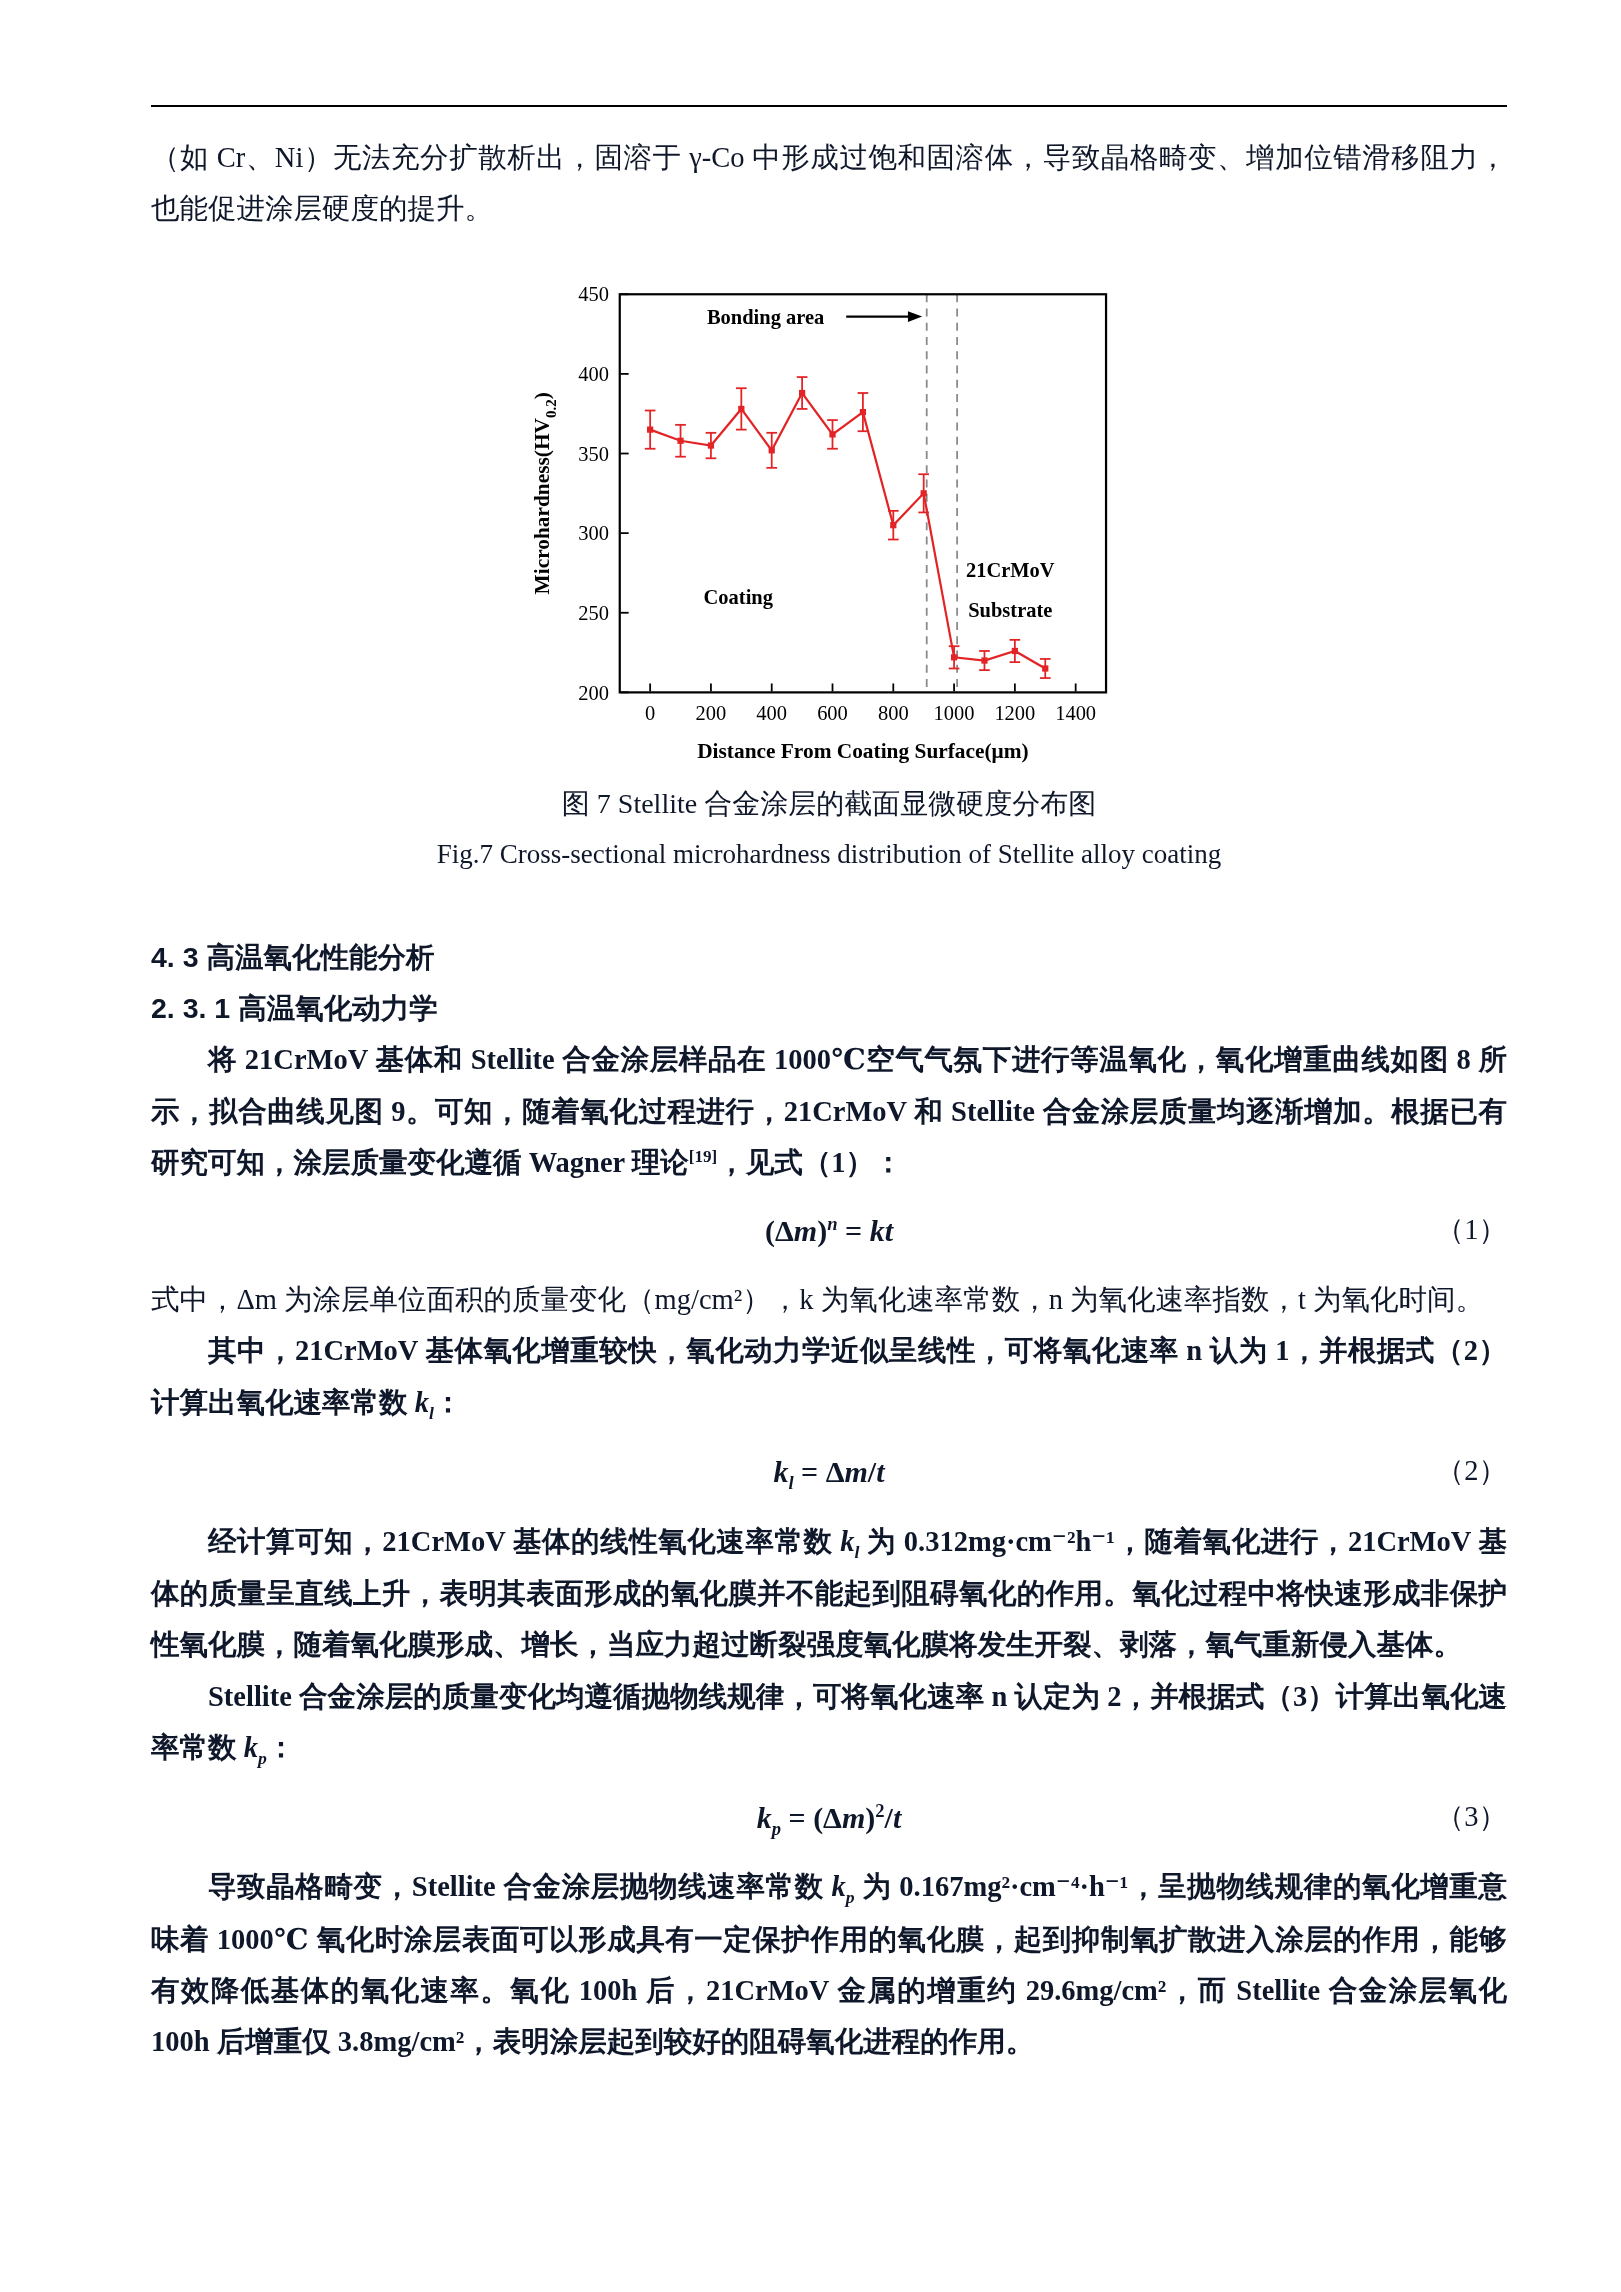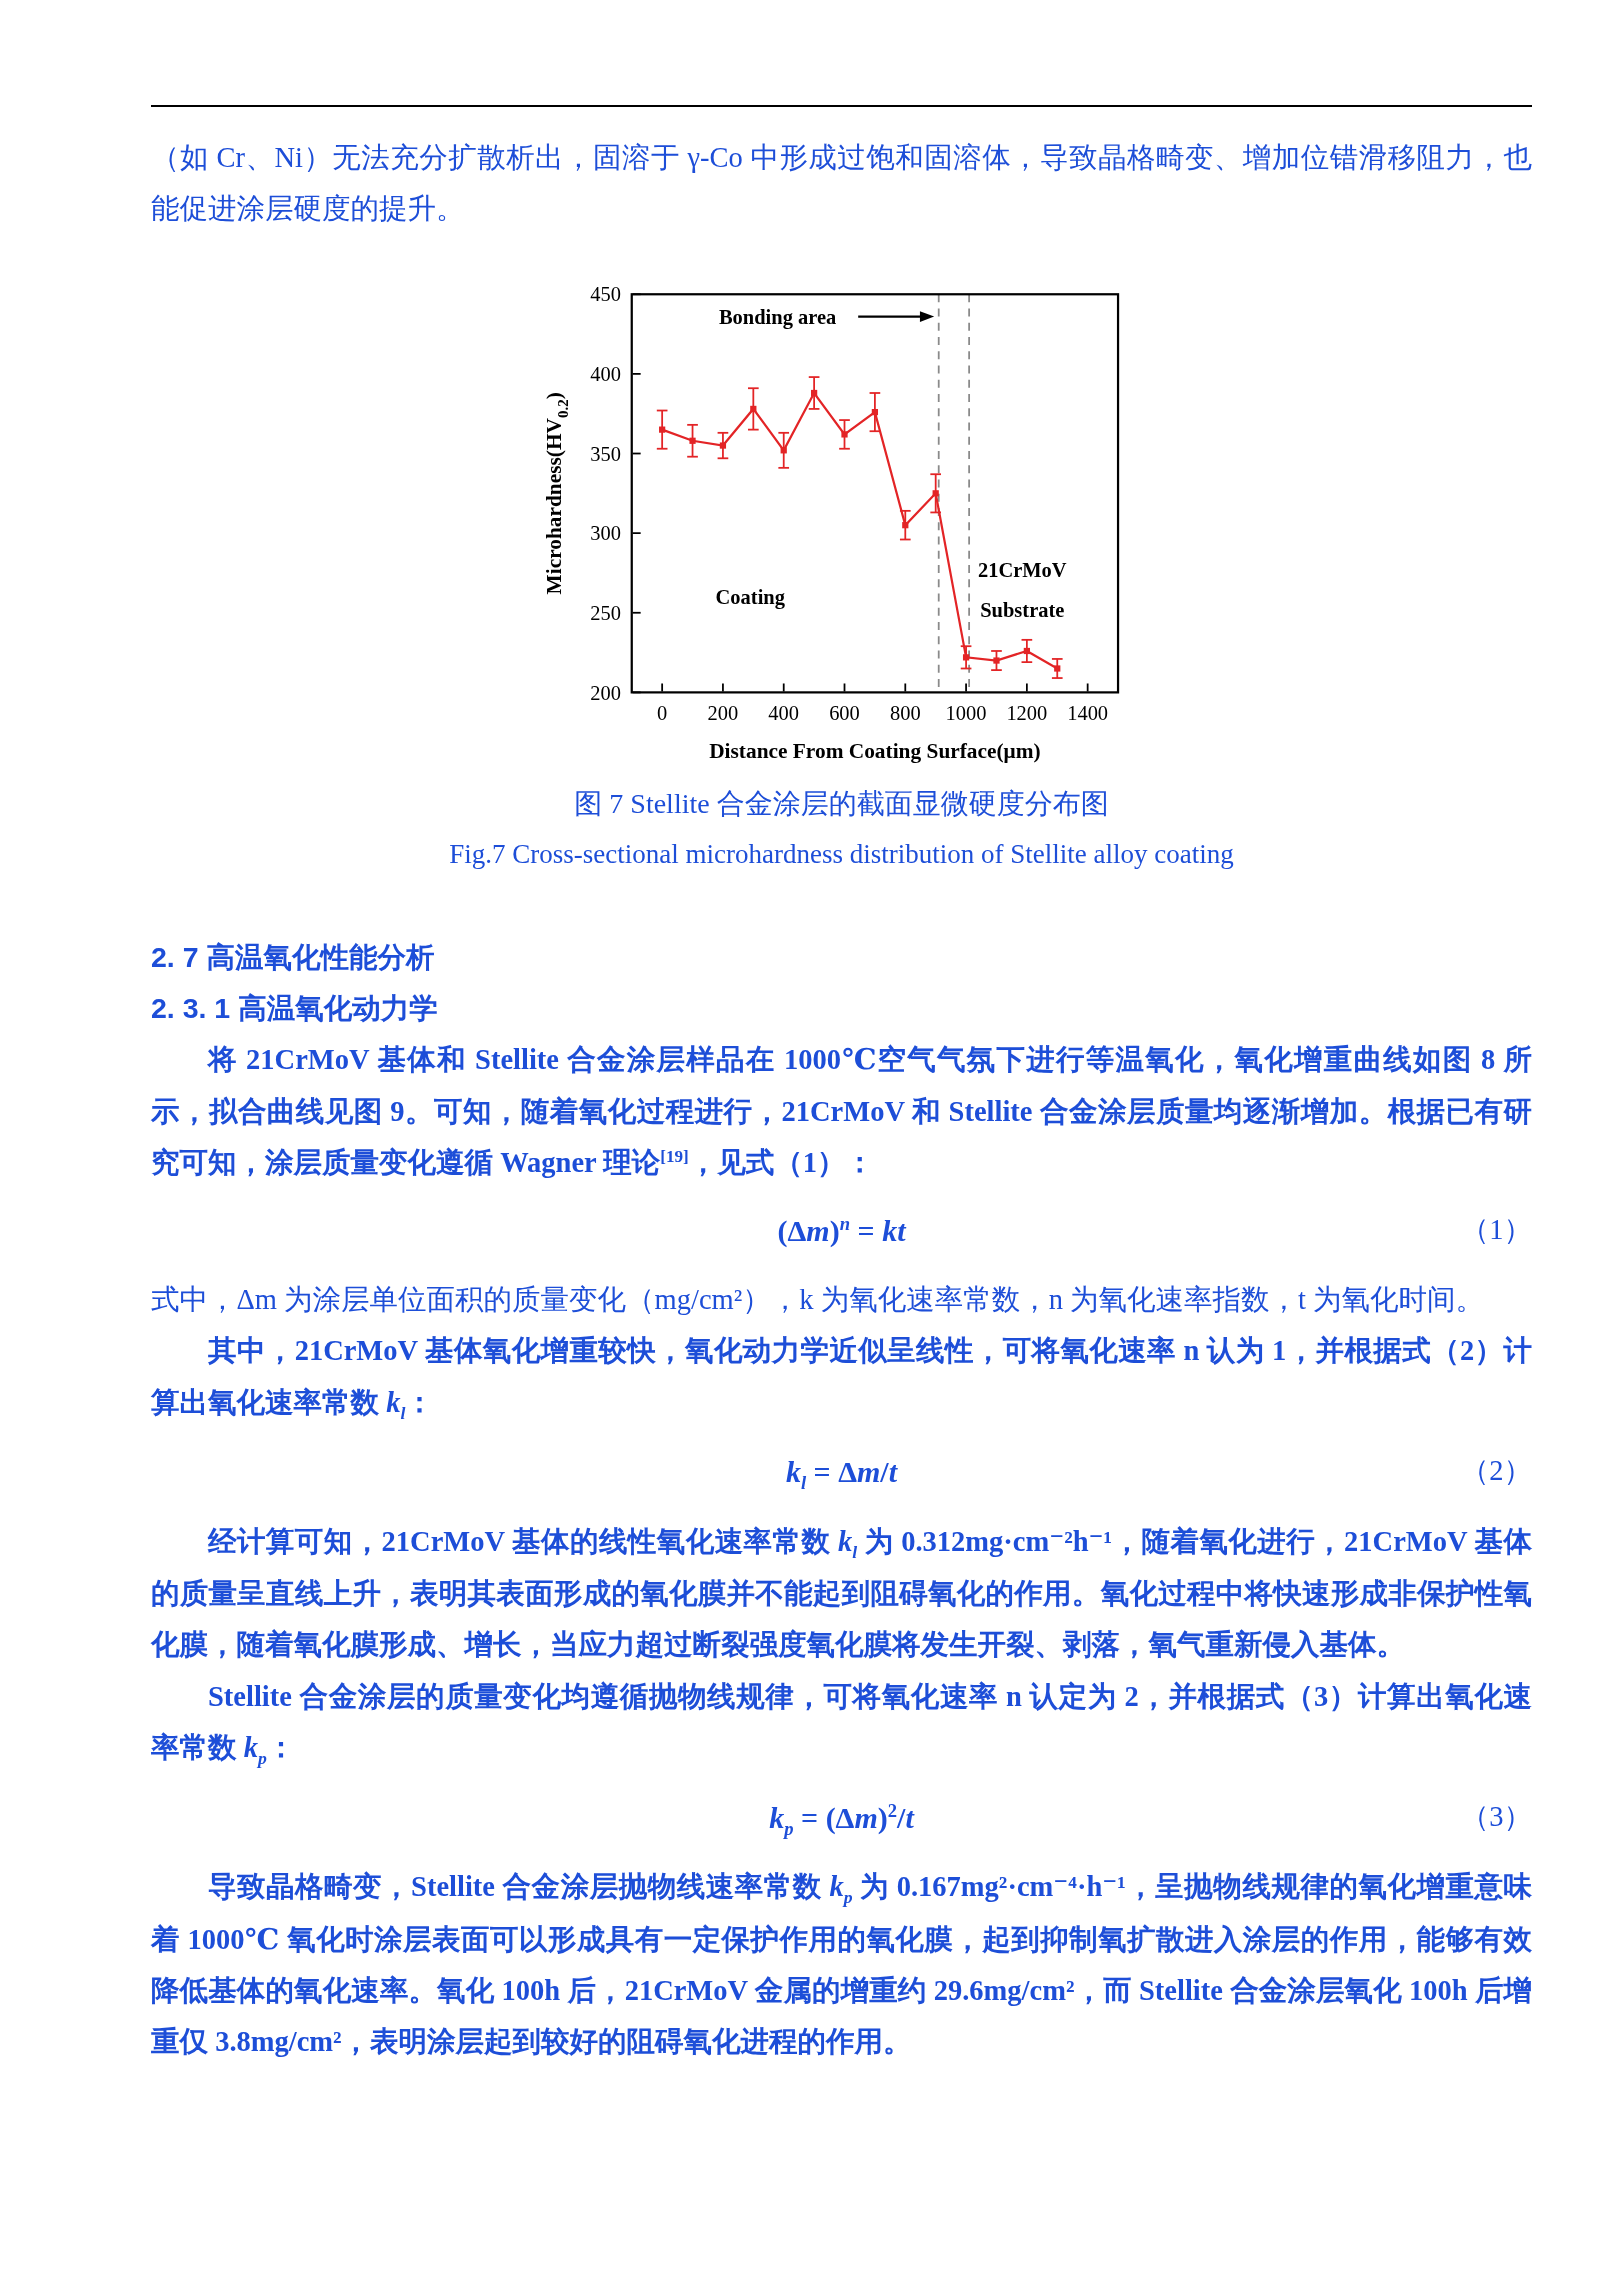--- a/index.html
+++ b/index.html
@@ -2,22 +2,22 @@
 <html style="font-size:14.3px"><head>
 <meta charset="utf-8">
 <style>
   * { box-sizing: border-box; }
   html, body { margin: 0; padding: 0; background: #ffffff; }
   .page {
     position: relative;
     width: 1622px;
     height: 2285px;
     background: #ffffff;
-    color: #1d4ed8;
-    padding: 105px 90px 0 151px;
+    color: #0f172a;
+    padding: 105px 115px 0 151px;
     font-family: "Liberation Serif", "DejaVu Serif", serif;
     font-size: 28.5px;
     line-height: 1.8;
   }
   .top-rule {
     border: none;
     border-top: 2.7px solid #000;
     margin: 0 0 25px 0;
   }
   p.body-para { margin: 0; text-align: justify; }
@@ -172,21 +172,21 @@
           <rect x="476.875" y="429.164" width="7" height="7" fill="#e32426"></rect>
           <rect x="511" y="432.74" width="7" height="7" fill="#e32426"></rect>
           <rect x="545.125" y="422.012" width="7" height="7" fill="#e32426"></rect>
           <rect x="579.25" y="441.67999999999995" width="7" height="7" fill="#e32426"></rect>
         </svg>
     </div>
     <figcaption class="cap-zh">图 7 Stellite 合金涂层的截面显微硬度分布图</figcaption>
     <figcaption class="cap-en">Fig.7 Cross-sectional microhardness distribution of Stellite alloy coating</figcaption>
   </figure>
 
-  <h3 class="sec">2. 7 高温氧化性能分析</h3>
+  <h3 class="sec">4. 3 高温氧化性能分析</h3>
   <h4 class="subsec">2. 3. 1 高温氧化动力学</h4>
 
   <p class="body-para indent"><span>将 21CrMoV 基体和 Stellite 合金涂层样品在 1000℃空气气氛下进行等温氧化，氧化增重曲线如图 8 所示，拟合曲线见图 9。可知，随着氧化过程进行，21CrMoV 和 Stellite 合金涂层质量均逐渐增加。根据已有研究可知，涂层质量变化遵循 Wagner 理论</span><sup class="cite">[19]</sup><span>，见式（1）：</span></p>
 
   <div class="equation">
     <span class="eq-body"><span>(Δ</span><i>m</i><span>)</span><sup><i>n</i></sup><span> = </span><i>kt</i></span>
     <span class="eq-num">（1）</span>
   </div>
 
   <p class="body-para">

